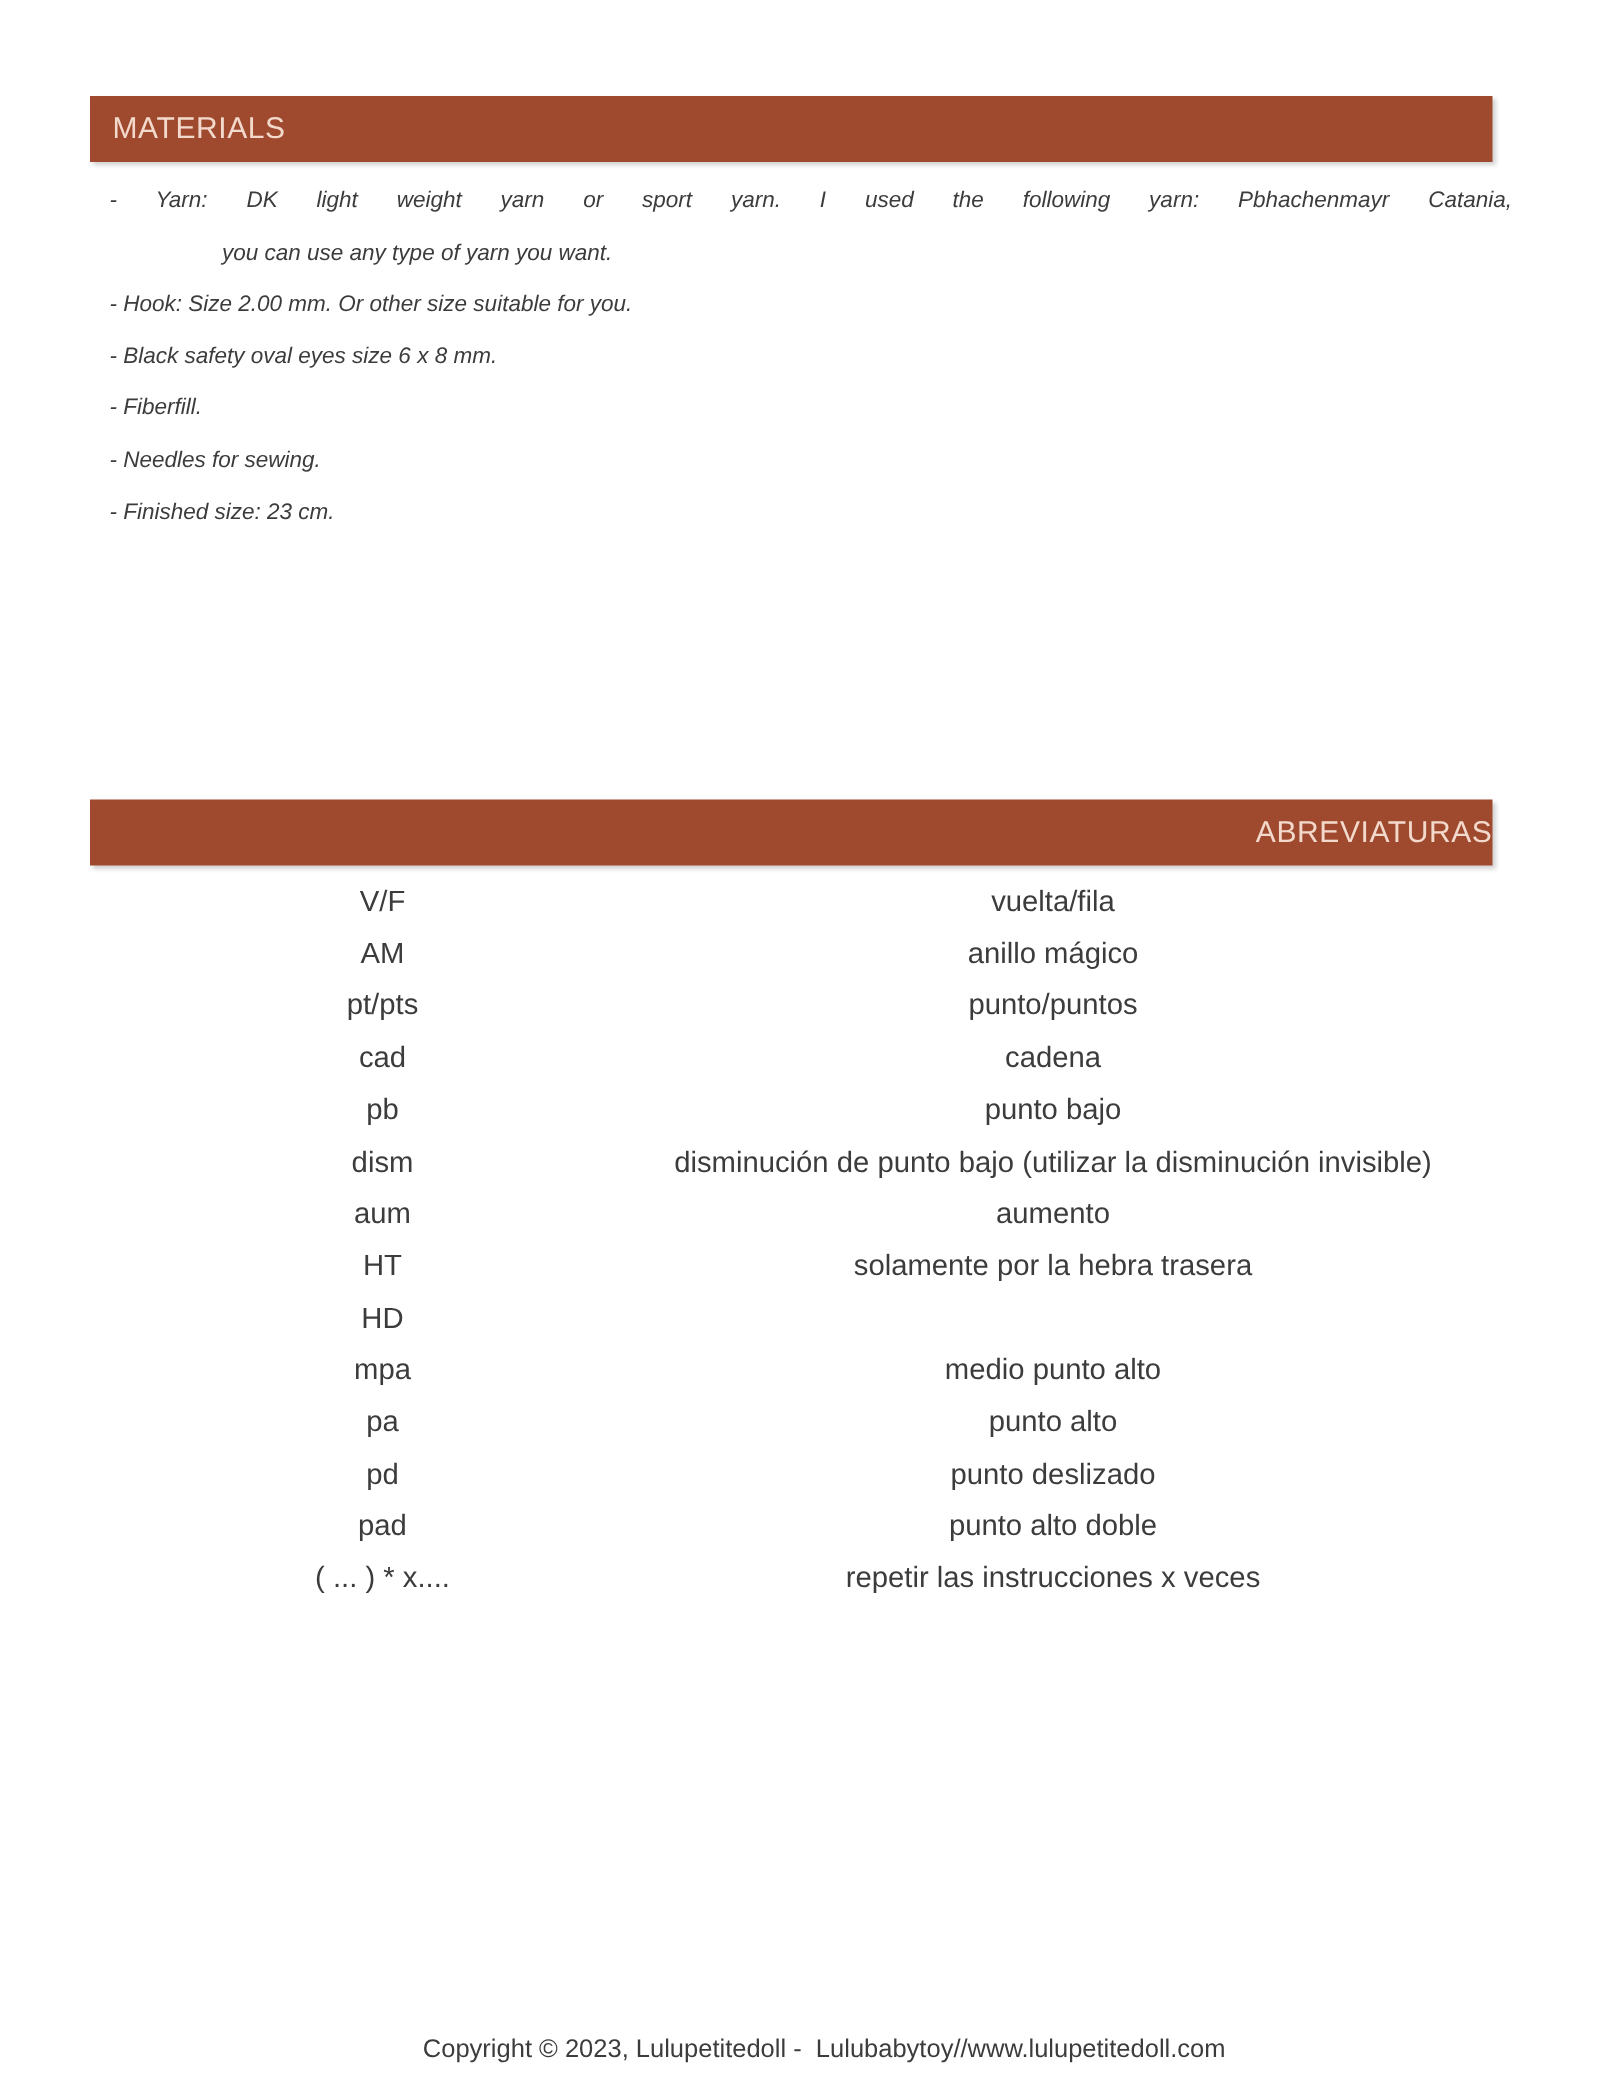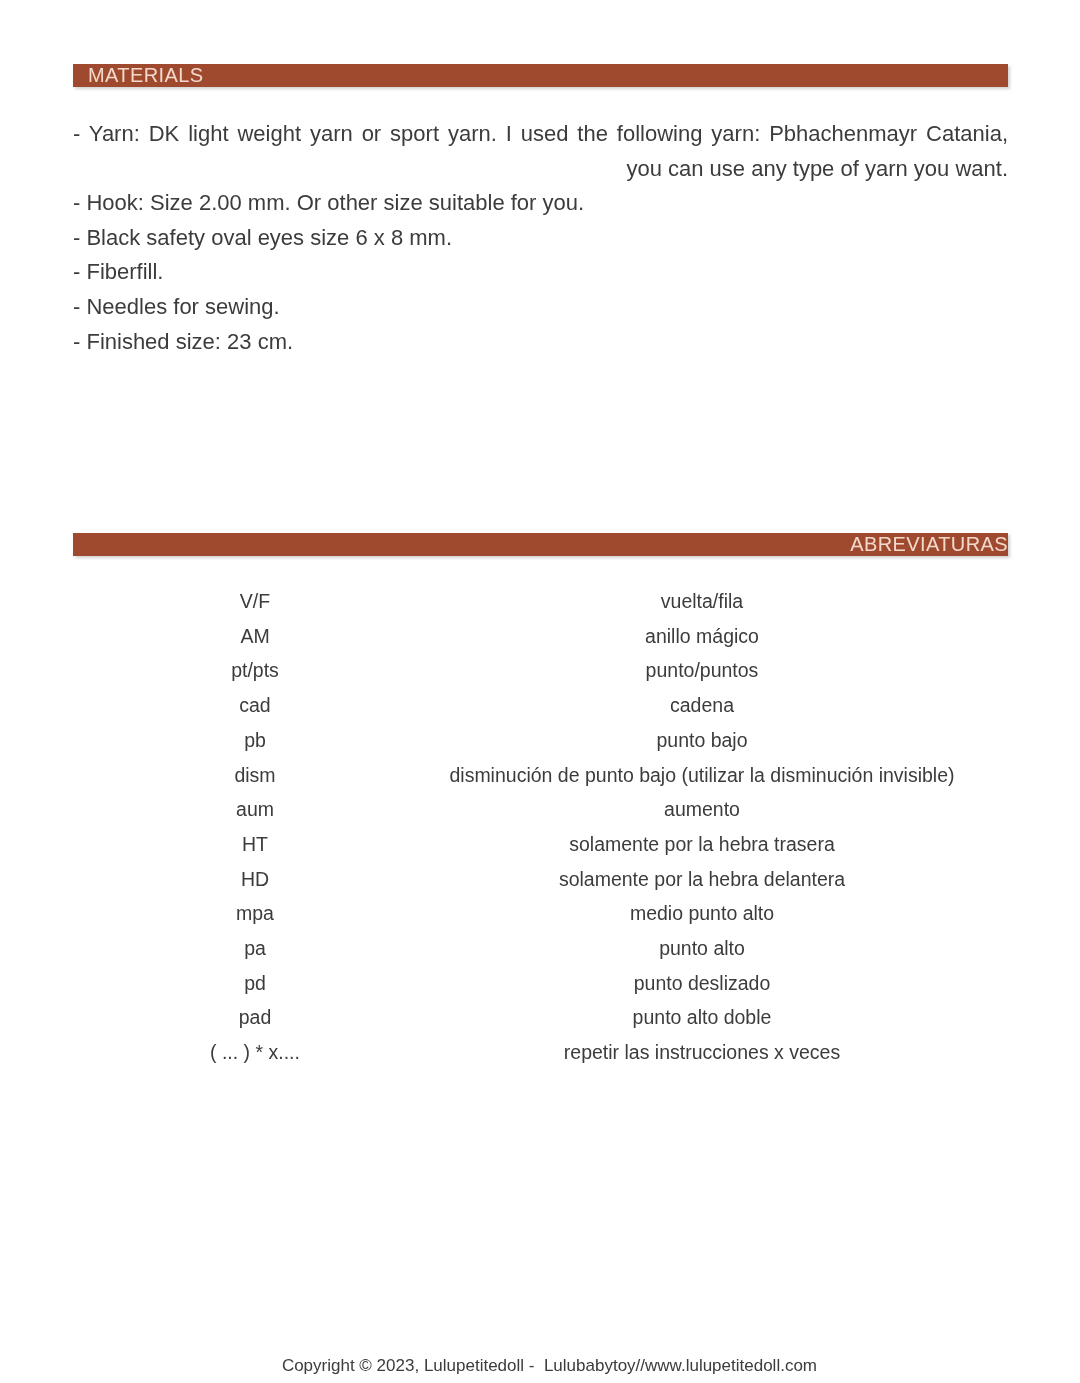--- a/index.html
+++ b/index.html
@@ -11,53 +11,53 @@
     position: relative;
     width: 1080px;
     height: 1383px;
     background: var(--page-bg, #ffffff);
     font-family: "Liberation Sans", "DejaVu Sans", sans-serif;
     color: var(--body-text, #3c3c3c);
     overflow: hidden;
   }
   .section-bar {
     position: absolute;
-    left: 73px;
+    left: 60px;
     width: 935px;
-    height: 23px;
+    height: 44px;
     background: var(--header-bar-bg, #9f4a2e);
     color: var(--header-bar-text, #f2d9cc);
     display: flex;
     align-items: center;
     padding-left: 15px;
     box-sizing: border-box;
     font-size: 20px;
     letter-spacing: 0.4px;
     box-shadow: 2px 2px 3px rgba(0,0,0,0.18);
   }
   #materials-bar { top: 64px; }
   #abrev-bar { top: 533px; justify-content: flex-end; }
 
   .materials-list {
     position: absolute;
     left: 73px;
     top: 117px;
     width: 935px;
-    font-size: 22px;
+    font-size: 15px;
     line-height: 34.6px;
+    font-style: italic;
   }
   .yarn-line1 {
     text-align: justify;
     text-align-last: justify;
     white-space: nowrap;
     overflow: hidden;
   }
   .yarn-line2 {
     padding-left: 75px;
-    text-align: right;
   }
 
   .abbrev-table {
     position: absolute;
     left: 73px;
     top: 584px;
     width: 935px;
     font-size: 19.5px;
     line-height: 34.7px;
   }
@@ -127,21 +127,20 @@
     <div class="abbrev-row">
       <div class="abbrev-term">aum</div>
       <div class="abbrev-meaning">aumento</div>
     </div>
     <div class="abbrev-row">
       <div class="abbrev-term">HT</div>
       <div class="abbrev-meaning">solamente por la hebra trasera</div>
     </div>
     <div class="abbrev-row">
       <div class="abbrev-term">HD</div>
-      <div class="abbrev-meaning">solamente por la hebra delantera</div>
     </div>
     <div class="abbrev-row">
       <div class="abbrev-term">mpa</div>
       <div class="abbrev-meaning">medio punto alto</div>
     </div>
     <div class="abbrev-row">
       <div class="abbrev-term">pa</div>
       <div class="abbrev-meaning">punto alto</div>
     </div>
     <div class="abbrev-row">

